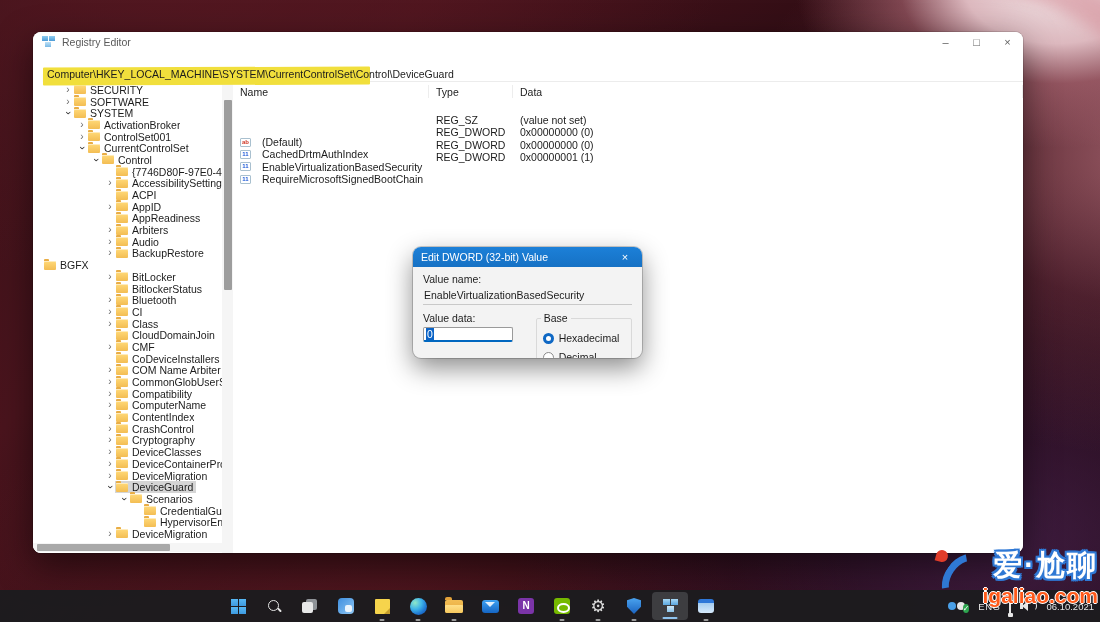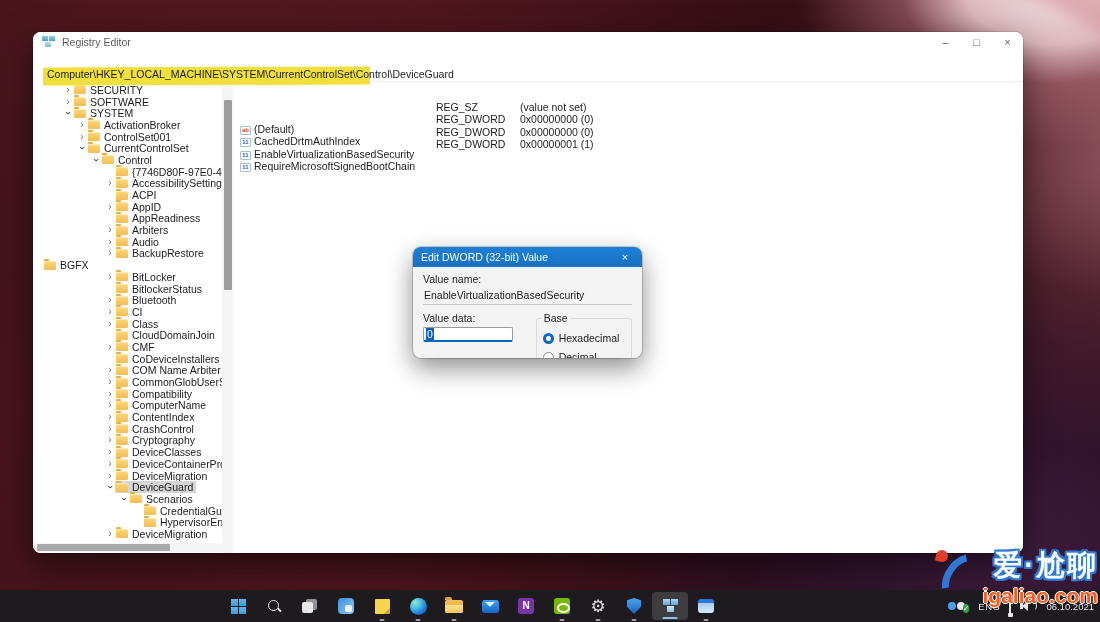--- a/index.html
+++ b/index.html
@@ -58,21 +58,21 @@
   .vscroll .thumb { position:absolute; left:1.5px; top:18px; width:8px; height:190px; background:#9d9d9d; border-radius:1px; }
   .hscroll { position:absolute; left:0; bottom:1px; width:200px; height:9px; background:#f5f5f5; }
   .hscroll .thumb { position:absolute; left:4px; top:1px; width:133px; height:7px; background:#a9a9a9; border-radius:1px; }
 
   
   .vlist { flex:1; padding-top:3px; font-size:10.5px; color:#1c1c1c; overflow:hidden; }
   .vrow { display:grid; grid-template-columns:196px 84px 1fr; height:12.4px; align-items:center; }
   .vrow.header { color:#222; height:13px; }
   .vrow.header .cell { border-right:1px solid #ededed; height:100%; display:flex; align-items:center; }
   .cell { padding-left:7px; white-space:nowrap; overflow:hidden; }
-  .namecell { display:flex; align-items:flex-end; gap:3px;margin-top:44px; }
+  .namecell { display:flex; align-items:center; gap:11px;margin-top:44px; }
   .val-icon { width:11px; height:9px; flex:0 0 11px; border:1px solid #a9c0cf; background:#fff; border-radius:1px;
     font-size:6px; line-height:7px; text-align:center; color:#1f5bd8; font-weight:bold; }
   .val-icon.sz { color:#d03a2a; }
 
   
   .dialog { position:absolute; left:413px; top:247px; width:229px; height:111px; background:#f3f3f3;
     border-radius:8px; overflow:hidden; box-shadow:0 10px 26px rgba(0,0,0,.45), 0 0 0 1px rgba(0,0,0,.18); z-index:20; }
   .dlg-title { height:20px; background:linear-gradient(180deg,#1c80d8,#1671c4); color:#fff; font-size:10.5px;
     display:flex; align-items:center; padding:0 8px; }
   .dlg-title .t { flex:1; }
@@ -474,20 +474,25 @@
             <span class="node">
               <span class="folder-icon"></span>
               <span class="lbl">DeviceMigration</span>
             </span>
           </div>
         </div>
       <div class="vscroll">
           <div class="thumb"></div>
         </div>
       <div class="vlist">
+        <div class="vrow header" id="listHeader">
+            <div class="cell">Name</div>
+            <div class="cell">Type</div>
+            <div class="cell">Data</div>
+          </div>
         <div id="listRows">
             <div class="vrow">
               <div class="cell namecell">
                 <span class="val-icon sz">ab</span>
                 <span>(Default)</span>
               </div>
               <div class="cell">REG_SZ</div>
               <div class="cell">(value not set)</div>
             </div>
             <div class="vrow">

